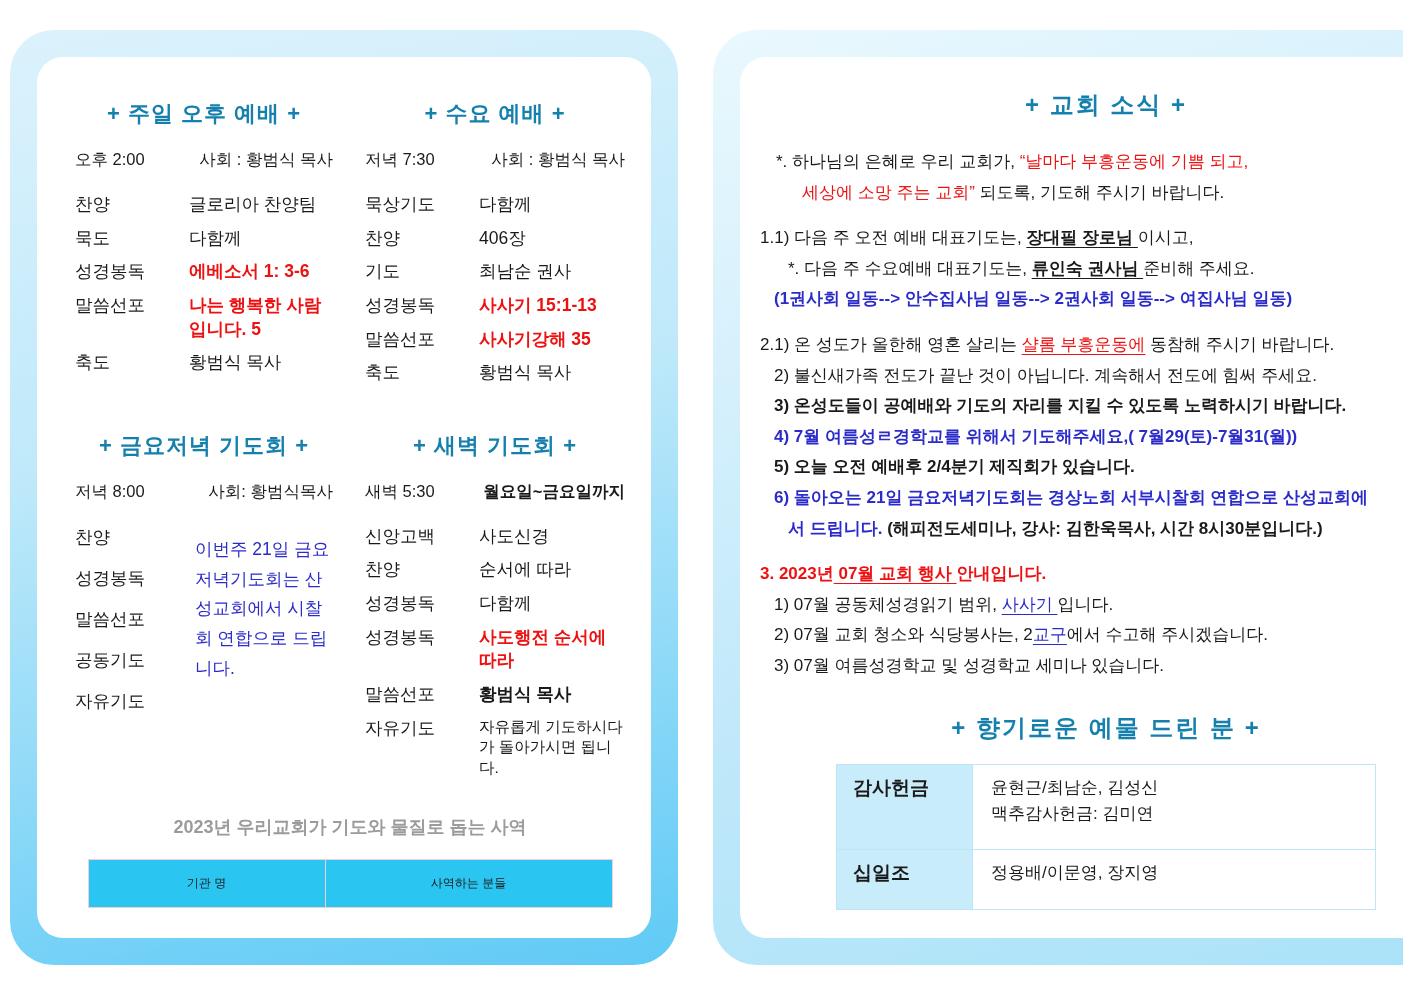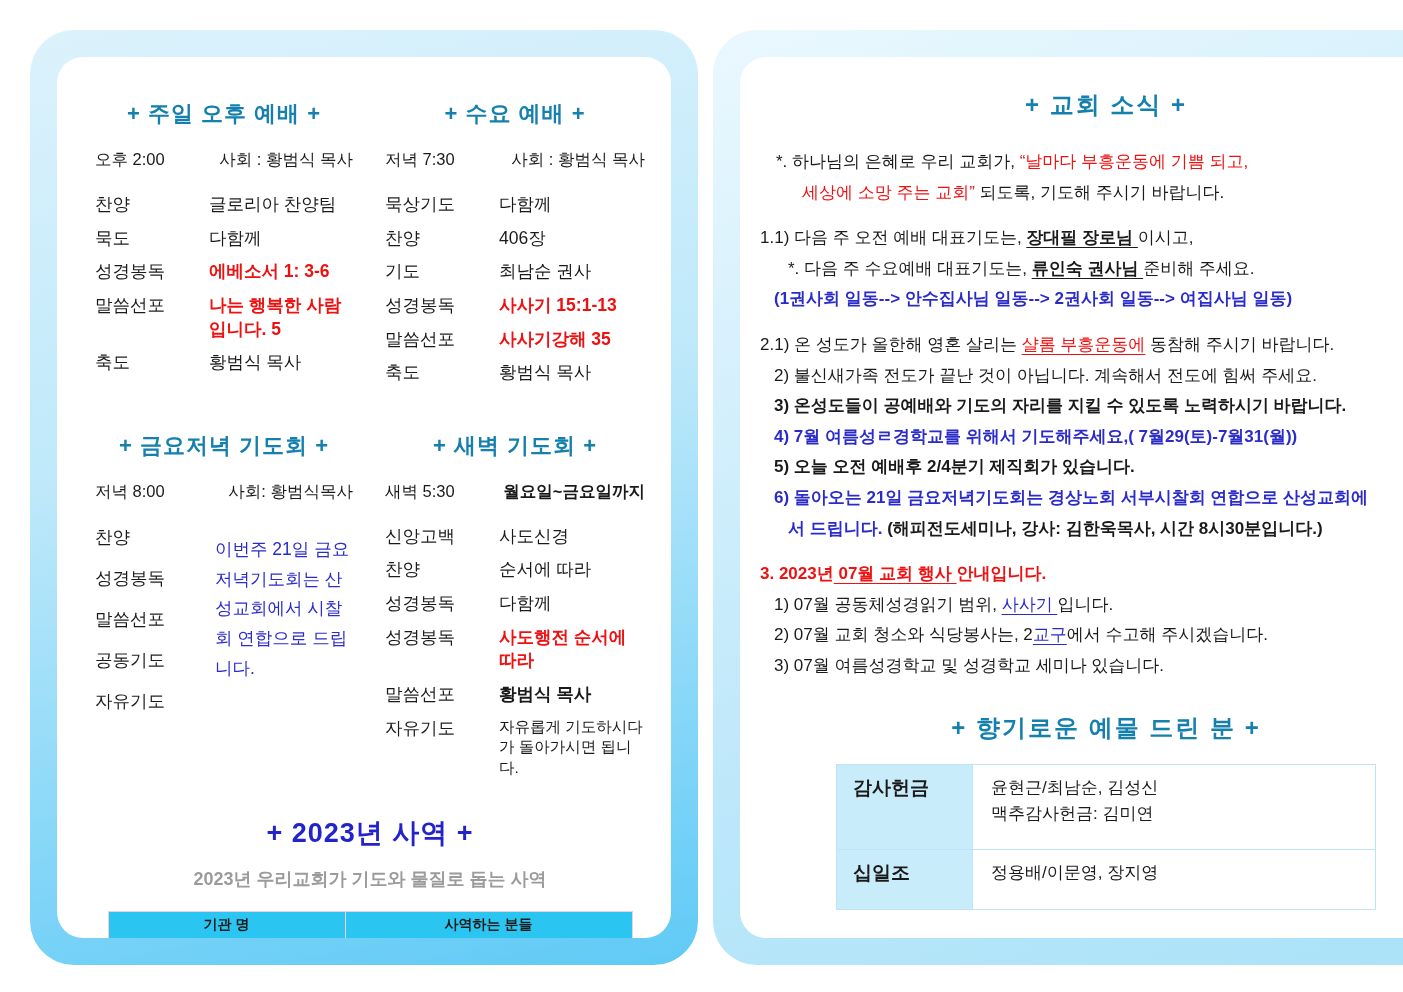--- a/index.html
+++ b/index.html
@@ -1,21 +1,21 @@
 <!DOCTYPE html>
 <html style="--title-teal: #1580AD; --headline-blue: #2323CB; --text-red: #ED1111; --text-blue: #2B2BC9; --subtitle-gray: #9B9B9B; --table-header-bg: #2AC6F1; --label-col-bg: #C9ECFB; --pink-border: #F2CDD5; --blue-border: #BCE6F7;"><head>
 <meta charset="utf-8">
 <style>
   * { margin:0; padding:0; box-sizing:border-box; }
   html,body { width:1403px; height:992px; background:#fff;
     font-family:"Liberation Sans","DejaVu Sans",sans-serif; color:#1a1a1a; }
   body { position:relative; overflow:hidden; }
 
   .card { position:absolute; top:30px; height:935px; border-radius:44px; padding:27px; }
-  .card-left  { left:30px;  width:668px;
+  .card-left  { left:10px;  width:668px;
     background:linear-gradient(168deg,#dcf2fc 0%,#bfe9fa 42%,#5fcaf6 100%); }
   .card-right { left:713px; width:802px;
     background:linear-gradient(160deg,#eaf8fe 0%,#bfe8fa 60%,#a9e2f8 100%); }
   .card-inner { background:#fff; width:100%; height:100%; border-radius:26px; overflow:hidden; }
   .card-left  .card-inner { padding:42px 26px 0 38px; }
   .card-right .card-inner { padding:18px 30px 0 14px; }
 
   
   .worship-grid { display:grid; grid-template-columns:258px 1fr; column-gap:32px; row-gap:36px; }
   .wsec-title { text-align:center; font-size:22px; font-weight:bold; color:var(--title-teal);
@@ -35,22 +35,22 @@
   .flabels .wlabel { display:block; margin-bottom:17px; font-size:17.5px; }
   .fnote { margin-left:28px; margin-top:10px; width:212px; color:var(--text-blue);
     font-size:17.5px; line-height:1.7; }
 
   .ministry { margin-top:26px; }
   .ministry-title { text-align:center; font-size:27px; font-weight:bold; color:var(--headline-blue);
     letter-spacing:1px; }
   .ministry-sub { text-align:center; font-size:18px; font-weight:bold; color:var(--subtitle-gray);
     margin-top:16px; }
   table.mtable { border-collapse:collapse; width:525px; margin:20px auto 0; }
-  table.mtable th { background:var(--table-header-bg); font-size:14px; font-weight:bold;
-    padding:4px 2px; border:1px solid var(--pink-border); }
+  table.mtable th { background:var(--table-header-bg); font-size:12px; font-weight:normal;
+    padding:15px 2px; border:1px solid var(--pink-border); }
   table.mtable th:first-child, table.mtable td:first-child { width:237px; }
 
   
   .news-title { text-align:center; font-size:24px; font-weight:bold; color:var(--title-teal);
     letter-spacing:2px; margin-top:14px; }
   .news { margin-top:26px; font-size:17px; line-height:1.8; }
   .nline { white-space:nowrap; }
   .p0 { margin-left:22px; } .p1 { margin-left:48px; }
   .b0 { margin-left:6px; }  .i1 { margin-left:20px; } .i2 { margin-left:34px; }
   .gap { margin-top:15px; }
@@ -180,21 +180,20 @@
           <span class="wval bold">황범식 목사</span>
         </div>
         <div class="wrow">
           <span class="wlabel">자유기도</span>
           <span class="wval small">자유롭게 기도하시다가 돌아가시면 됩니다.</span>
         </div>
       </div>
     </div>
 
     <div class="ministry">
-      <div class="ministry-title">+ 2023년 사역 +</div>
       <div class="ministry-sub">2023년 우리교회가 기도와 물질로 돕는 사역</div>
       <table class="mtable">
         <thead>
           <tr>
             <th>기관 명</th>
             <th>사역하는 분들</th>
           </tr>
         </thead>
 
       </table>

